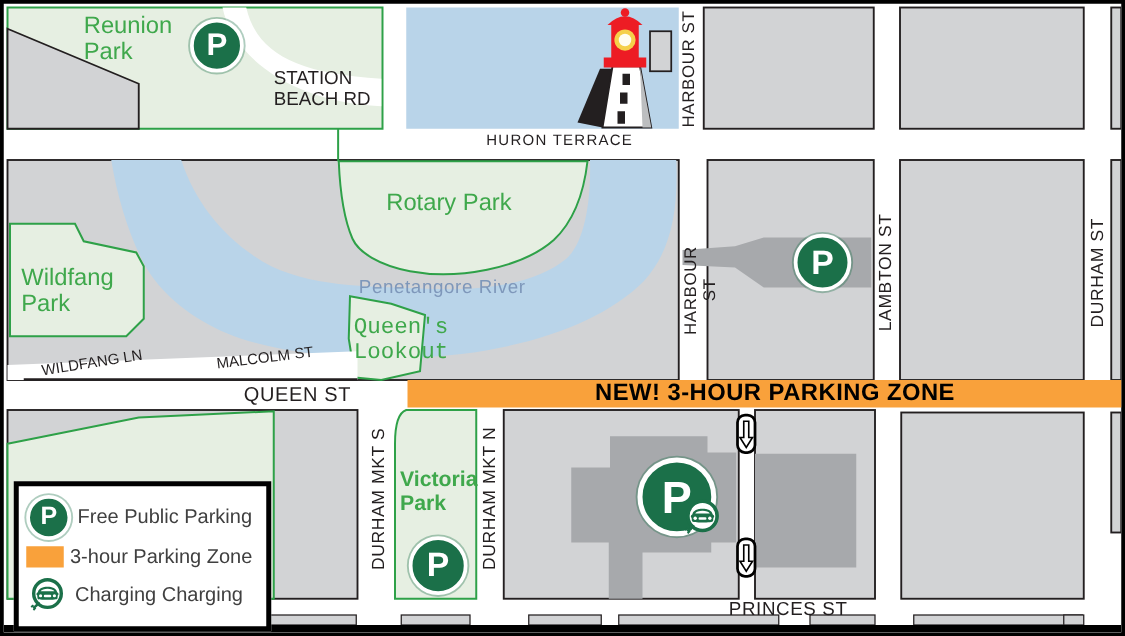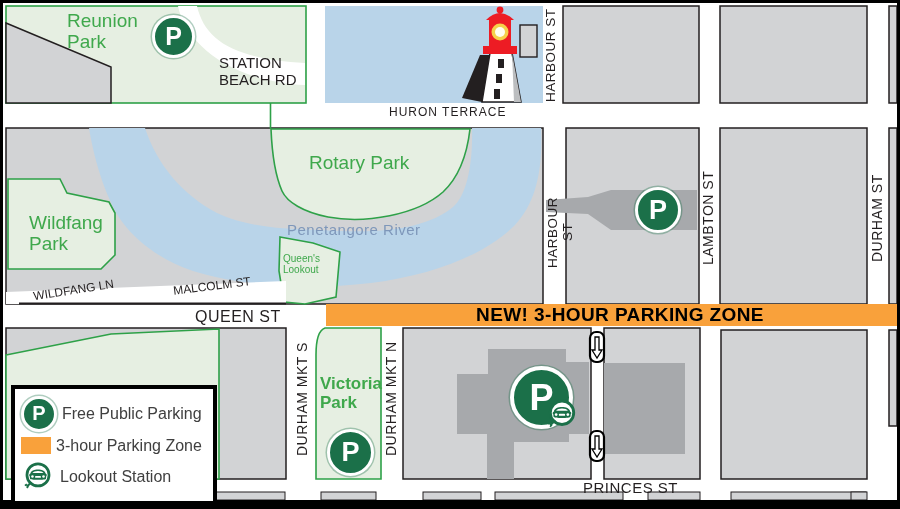--- a/index.html
+++ b/index.html
@@ -123,22 +123,22 @@
 
     <rect x="0" y="497" width="894" height="8" fill="#000"></rect>
   </svg>
 
   <div class="lbl greentx" style="left:64px;top:8px;width:92px;font-size:19px;">Reunion Park</div>
   <div class="lbl" style="left:216px;top:52px;width:112px;font-size:15px;">STATION BEACH RD</div>
   <div class="lbl vert" style="left:541px;top:5px;height:94px;font-size:13.5px;">HARBOUR ST</div>
   <div class="lbl nowrap" style="left:386px;top:103px;font-size:12px;letter-spacing:1px;">HURON TERRACE</div>
   <div class="lbl greentx nowrap" style="left:306px;top:150px;font-size:19px;">Rotary Park</div>
   <div class="lbl nowrap" style="left:284px;top:219px;font-size:15px;color:#7e97ba;letter-spacing:.5px;">Penetangore River</div>
-  <div class="lbl greentx" style="left:26px;top:210px;width:92px;font-size:19px;">Wildfang Park</div>
-  <div class="lbl greentx" style="left:280px;top:250px;width:62px;font-size:10px;">Queen's Lookout</div>
+  <div class="lbl greentx" style="left:14px;top:210px;width:92px;font-size:19px;">Wildfang Park</div>
+  <div class="lbl greentx" style="left:280px;top:250px;width:62px;font-size:18px;font-family:Liberation Mono, monospace;">Queen's Lookout</div>
   <div class="lbl nowrap" style="left:30px;top:281px;font-size:12px;transform:rotate(-9deg);">WILDFANG LN</div>
   <div class="lbl nowrap" style="left:170px;top:277px;font-size:12px;transform:rotate(-7deg);">MALCOLM ST</div>
   <div class="lbl nowrap" style="left:192px;top:305px;font-size:16px;letter-spacing:.5px;">QUEEN ST</div>
   <div class="lbl vert" style="left:543px;top:183px;height:92px;font-size:13.5px;">HARBOUR ST</div>
   <div class="lbl vert" style="left:698px;top:162px;height:106px;font-size:14px;">LAMBTON ST</div>
   <div class="lbl vert" style="left:867px;top:166px;height:98px;font-size:14px;">DURHAM ST</div>
   <div class="lbl vert" style="left:292px;top:329px;height:134px;font-size:14px;">DURHAM MKT S</div>
   <div class="lbl vert" style="left:381px;top:329px;height:134px;font-size:14px;">DURHAM MKT N</div>
   <div class="lbl greentx" style="left:317px;top:372px;width:66px;font-size:17px;font-weight:bold;">Victoria Park</div>
   <div class="lbl nowrap" style="left:580px;top:477px;font-size:15px;letter-spacing:.5px;">PRINCES ST</div>
@@ -174,17 +174,17 @@
       <svg viewBox="0 0 40 40" style="width:34px;height:34px;flex:0 0 auto;">
         <circle cx="20" cy="17.5" r="13" fill="#fff" stroke="#1b7049" stroke-width="3.2"></circle>
         <path d="M11,16 C12,9.5 28,9.5 29,16 L29.7,16.6 C30.6,16.9 30.6,18.9 29.7,19.1 L29.4,22 C29.4,23.8 10.6,23.8 10.6,22 L10.3,19.1 C9.4,18.9 9.4,16.9 10.3,16.6 Z" fill="#1b7049"></path>
         <path d="M13.5,15.3 C15,12 25,12 26.5,15.3 Z" fill="#fff"></path>
         <circle cx="13.5" cy="19.5" r="1.5" fill="#fff"></circle>
           <circle cx="26.5" cy="19.5" r="1.5" fill="#fff"></circle>
         <rect x="16.5" y="18.7" width="7" height="2.2" rx="1" fill="#fff"></rect>
         <path d="M12,25.5 C10,29 8.5,30 6.5,31.2" stroke="#1b7049" stroke-width="2.6" fill="none"></path>
         <path d="M6.8,28.4 L4.6,30.2 M8.8,30.8 L6.8,33" stroke="#1b7049" stroke-width="1.8" fill="none"></path>
       </svg>
-      <span class="leg-label">Lookout Station</span>
+      <span class="leg-label">Charging Charging</span>
     </div>
   </div>
 
 </div>
 
 </body></html>

